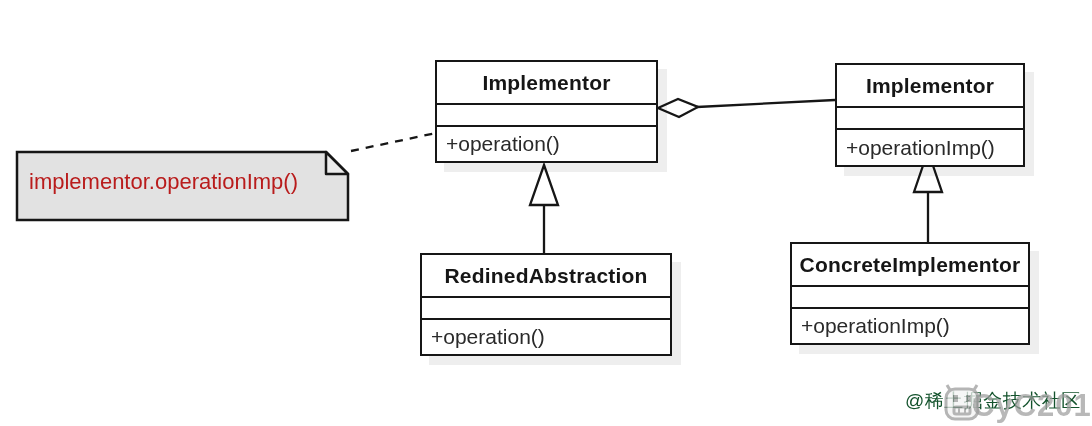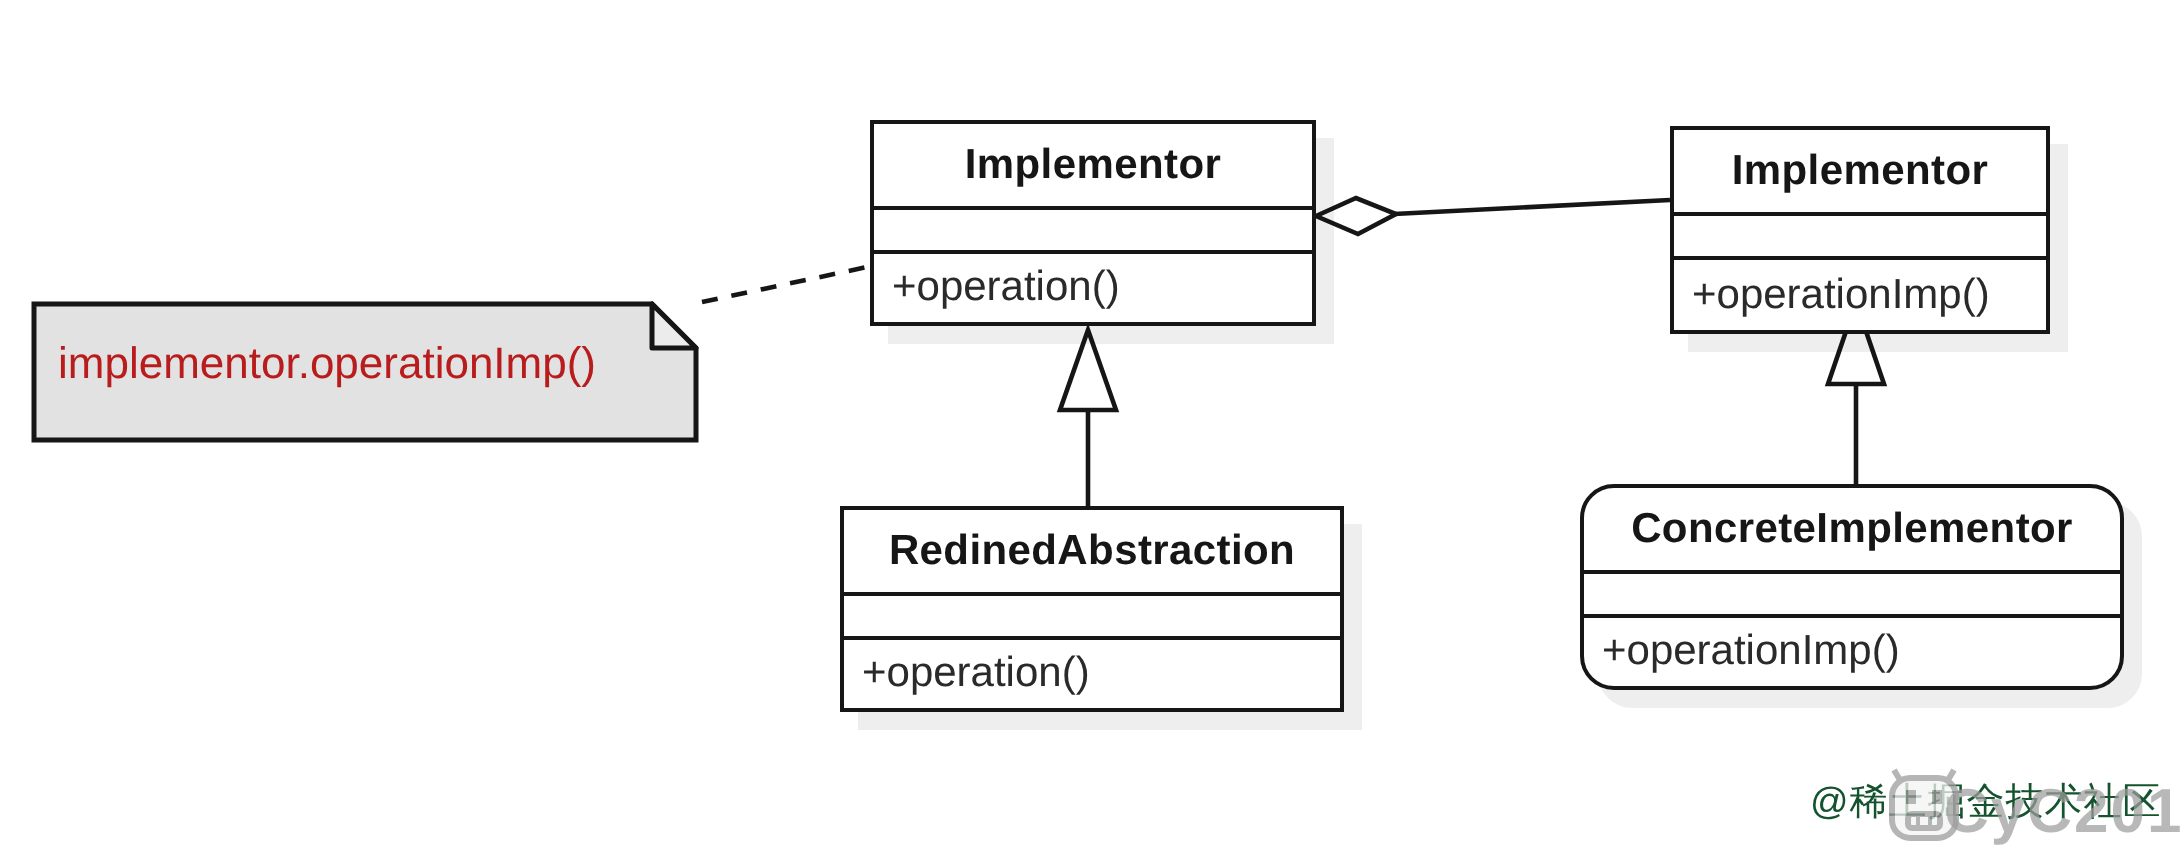--- a/index.html
+++ b/index.html
@@ -123,21 +123,21 @@
     <div class="uml-attrs"></div>
     <div class="uml-methods">+operationImp()</div>
   </div>
 
   <div class="uml-class" style="left:420px; top:253px; width:252px; height:103px;">
     <div class="uml-title">RedinedAbstraction</div>
     <div class="uml-attrs"></div>
     <div class="uml-methods">+operation()</div>
   </div>
 
-  <div class="uml-class" style="left:790px; top:242px; width:272px; height:103px;border-radius:17px;">
+  <div class="uml-class" style="left:790px; top:242px; width:240px; height:103px;">
     <div class="uml-title">ConcreteImplementor</div>
     <div class="uml-attrs"></div>
     <div class="uml-methods">+operationImp()</div>
   </div>
 
   <span id="wm-community" class="wm">@稀土掘金技术社区</span>
 
   <svg id="wm-robot" width="40" height="42" viewBox="0 0 40 42" xmlns="http://www.w3.org/2000/svg">
     <g fill="none" stroke="#9d9d9d" stroke-width="3">
       <path d="M8 8 L5 3"></path>

